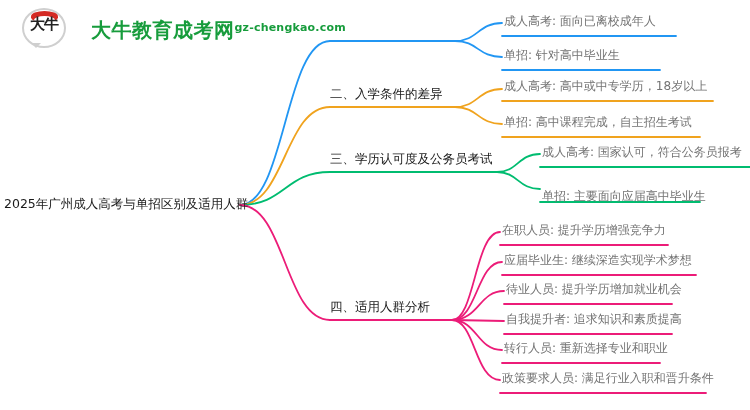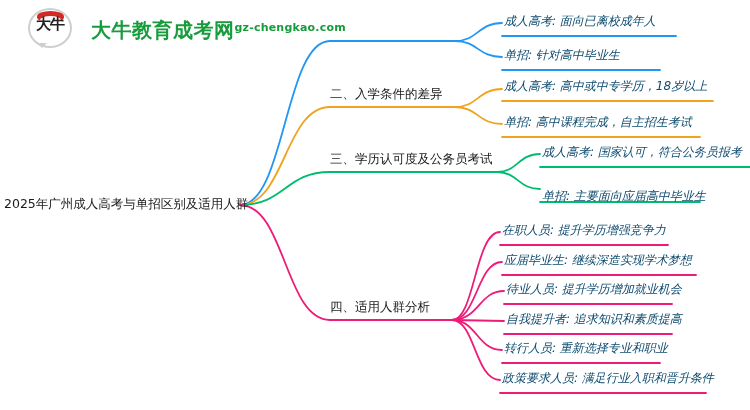--- a/index.html
+++ b/index.html
@@ -6,22 +6,22 @@
   body{
     width:750px;height:410px;
     background:#ffffff;
     font-family:"Liberation Sans","DejaVu Sans",sans-serif;
     position:relative;
     overflow:hidden;
     color:#1a1a1a;
   }
   
   #logo{
-    position:absolute;left:28px;top:8px;
-    display:flex;align-items:center;gap:19px;
+    position:absolute;left:22px;top:8px;
+    display:flex;align-items:center;gap:25px;
   }
   #logo-mark{
     position:relative;width:44px;height:44px;flex:0 0 44px;
   }
   #logo-mark .bubble{
     position:absolute;left:0;top:0;width:44px;height:40px;
     border:2px solid #cfcfcf;border-radius:50%;
     background:#ffffff;box-sizing:border-box;
   }
   #logo-mark .bubble:after{
@@ -66,21 +66,21 @@
     line-height:1;
   }
   .root-node{
     font-size:12.5px;color:#1a1a1a;
     left:4px;top:198px;text-align:right;
   }
   .branch-node{
     font-size:12.5px;color:#1a1a1a;
   }
   .leaf-node{
-    font-size:12px;color:#0c4a6e;font-style:italic;
+    font-size:12px;color:#737373;
   }
 </style>
 </head>
 <body>
 
 <div id="logo">
   <div id="logo-mark">
     <div class="bubble"></div>
     <div class="swoosh"></div>
     <div class="mark-text">大牛</div>

